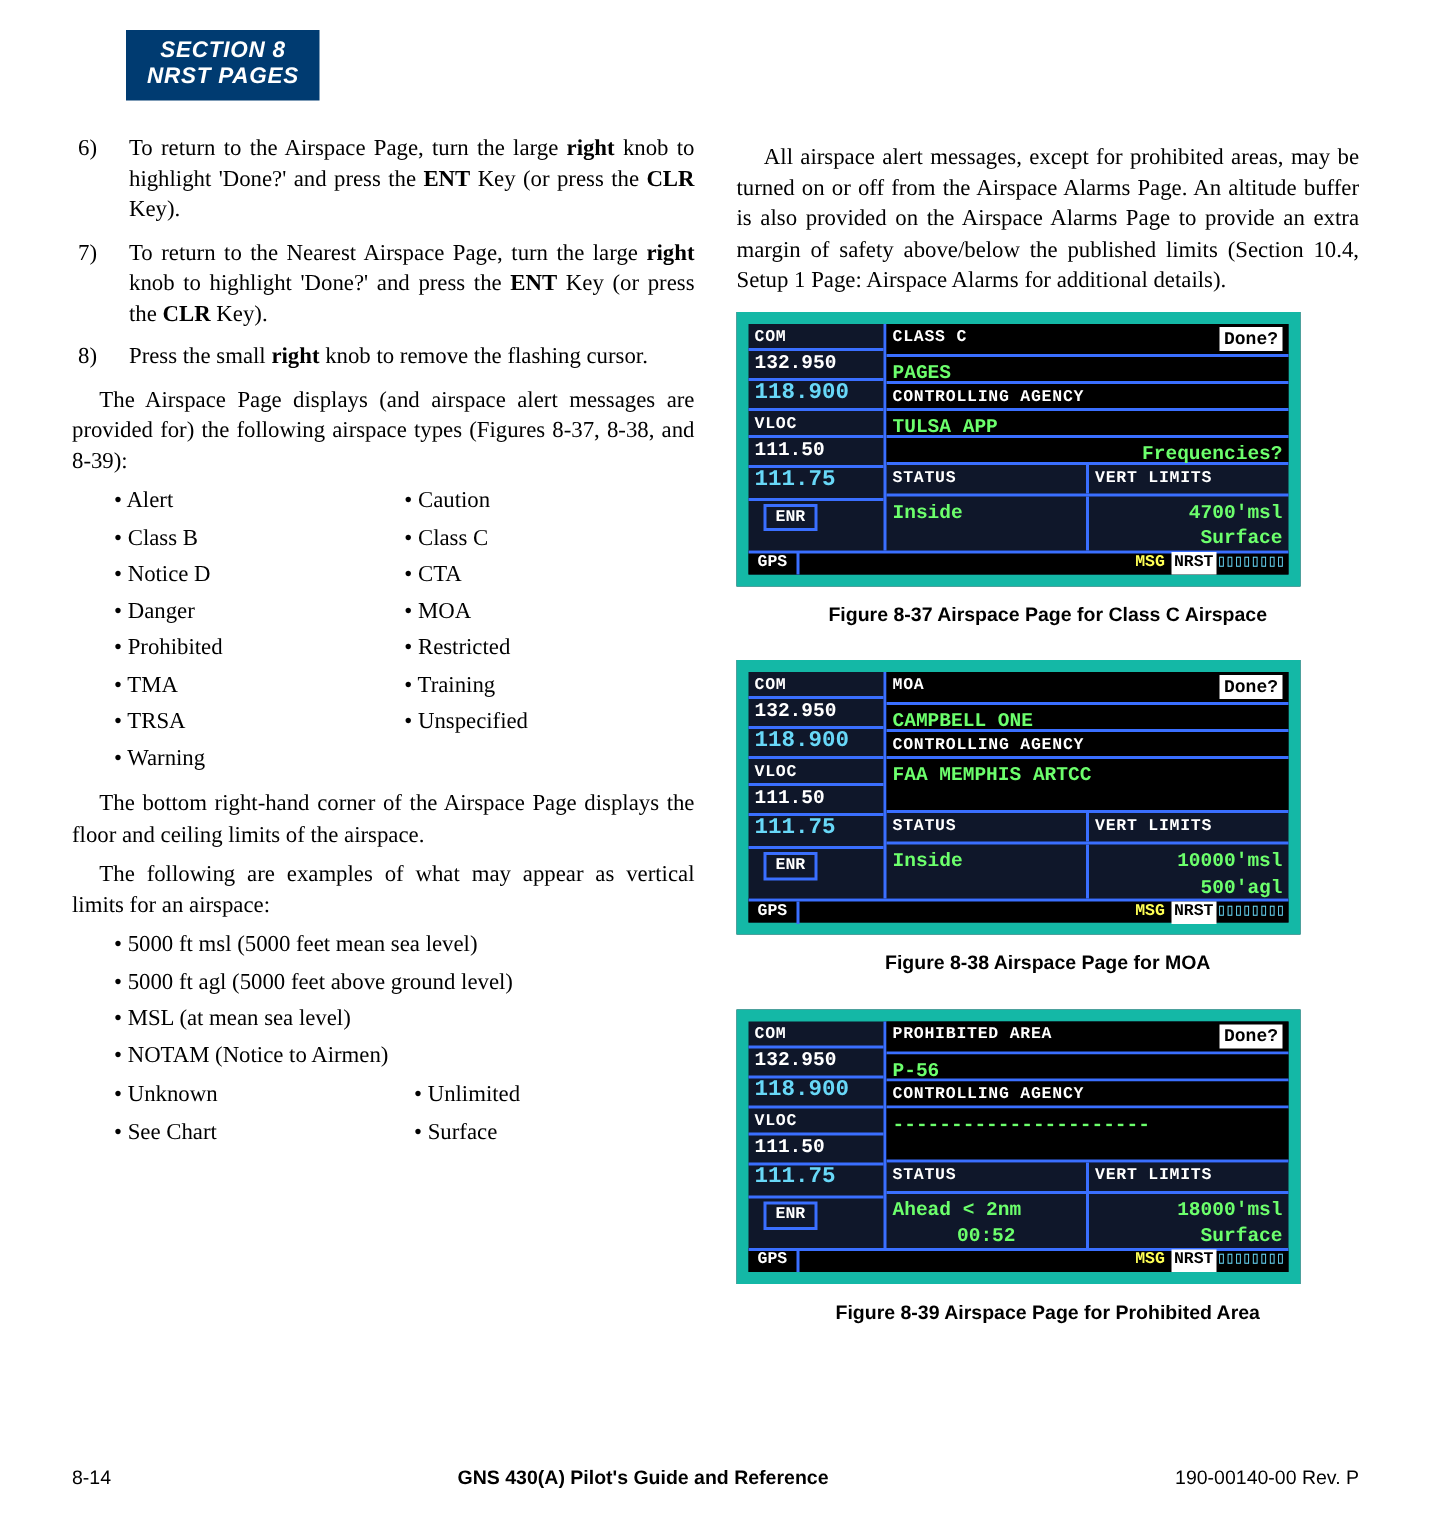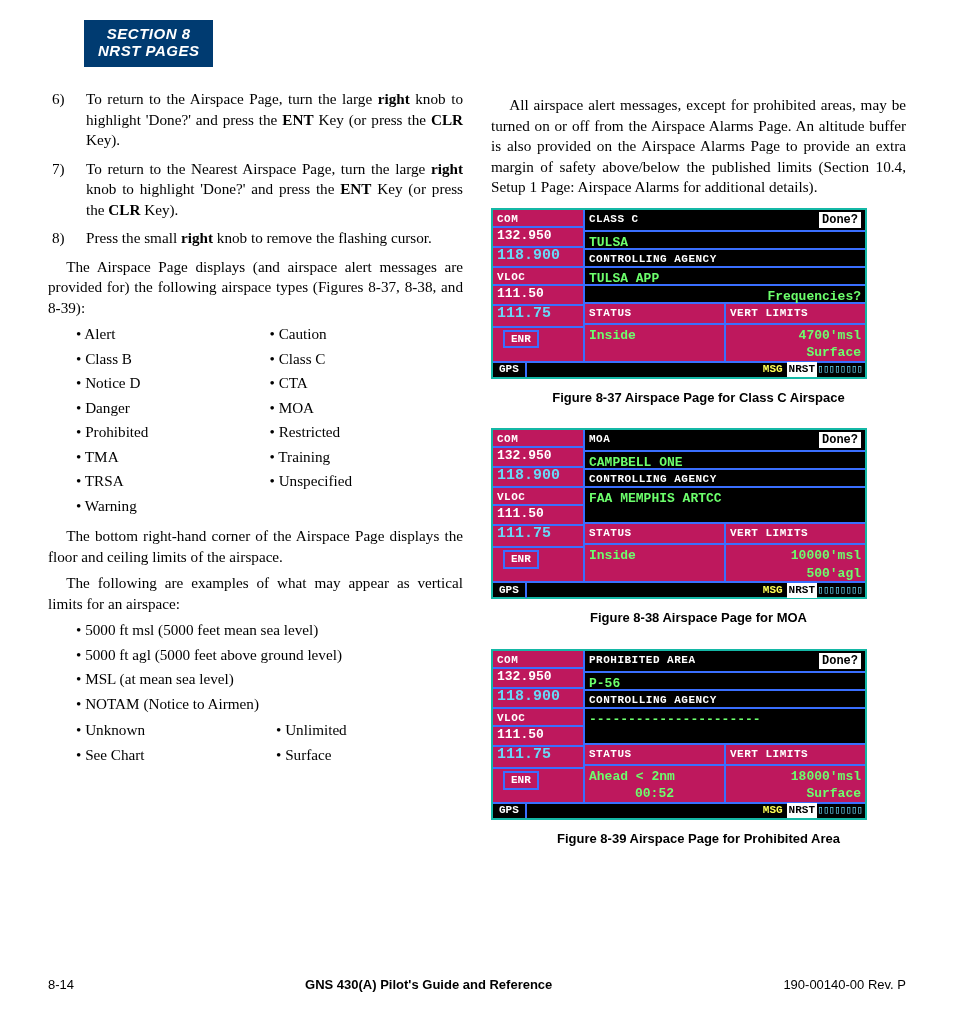--- a/index.html
+++ b/index.html
@@ -65,22 +65,22 @@
   .bullets2col2 { display:flex; margin-left:28px; }
   .bullets2col2 ul { list-style:none; }
   .bullets2col2 ul:first-child { width: 200px;}
   .bullets2col2 li::before { content:"• "; }
   .bullets2col2 li { margin-bottom:4px; }
 
   
   .gps-wrap { margin: 10px 0 6px 0; }
   .gps {
     width: 376px;
-    background: #be185d;
-    border: 2px solid #14b8a6;
+    background: #0f172a;
+    border: 8px solid #14b8a6;
     font-family: 'Courier New', monospace;
     font-weight: bold;
     font-size: 13px;
     color: #fff;
     position: relative;
   }
   .gps-row { display: flex; }
   .gps-left {
     width: 92px;
     border-right: 2px solid #3a6fff;
@@ -229,21 +229,21 @@
             <div class="cell lbl-sm">VLOC</div>
             <div class="cell freq-h big-wh">111.50</div>
             <div class="cell freq-h big-cy noborder">111.75</div>
             <div style="height:22px;border-top:2px solid #3a6fff;"><span class="enr-box">ENR</span></div>
           </div>
           <div class="gps-right">
             <div class="titlebar">
               <span class="lbl-sm">CLASS C</span>
               <span class="done">Done?</span>
             </div>
-            <div class="databox green">TULSA</div>
+            <div class="databox green">PAGES</div>
             <div class="databox lbl-sm">CONTROLLING AGENCY</div>
             <div class="databox green" style="height:18px;">TULSA APP</div>
             <div class="databox green right" style="height:18px;">Frequencies?</div>
             <div class="two" style="border-bottom:2px solid #3a6fff;">
               <div class="lbl-sm">STATUS</div>
               <div class="lbl-sm">VERT LIMITS</div>
             </div>
             <div class="two" style="height:36px;">
               <div class="green">Inside</div>
               <div class="green right">

